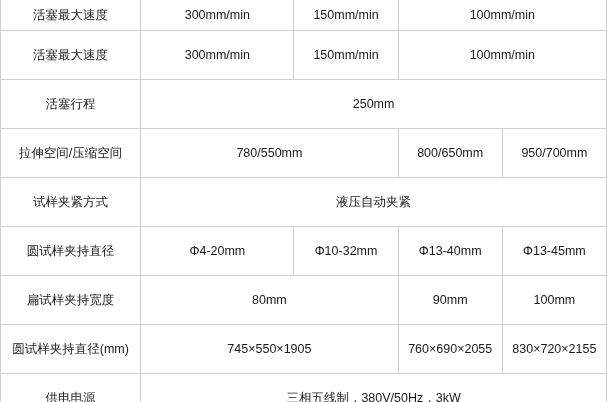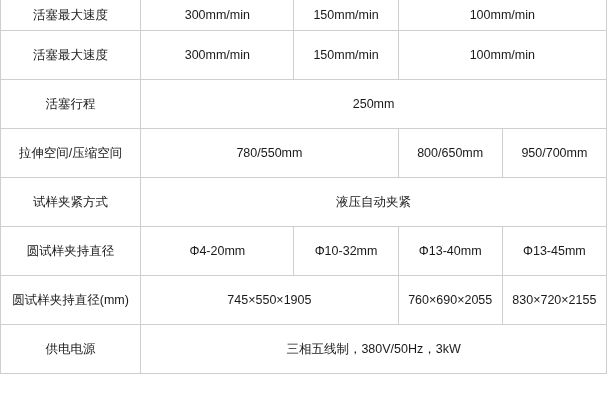--- a/index.html
+++ b/index.html
@@ -84,20 +84,26 @@
         <td colspan="4">液压自动夹紧</td>
       </tr>
       <tr>
         <td class="label">圆试样夹持直径</td>
         <td>Φ4-20mm</td>
         <td>Φ10-32mm</td>
         <td>Φ13-40mm</td>
         <td>Φ13-45mm</td>
       </tr>
       <tr>
+        <td class="label">扁试样夹持宽度</td>
+        <td colspan="2">80mm</td>
+        <td>90mm</td>
+        <td>100mm</td>
+      </tr>
+      <tr>
         <td class="label">圆试样夹持直径(mm)</td>
         <td colspan="2">745×550×1905</td>
         <td>760×690×2055</td>
         <td>830×720×2155</td>
       </tr>
       <tr>
         <td class="label">供电电源</td>
         <td colspan="4">三相五线制，380V/50Hz，3kW</td>
       </tr>
     </tbody>

